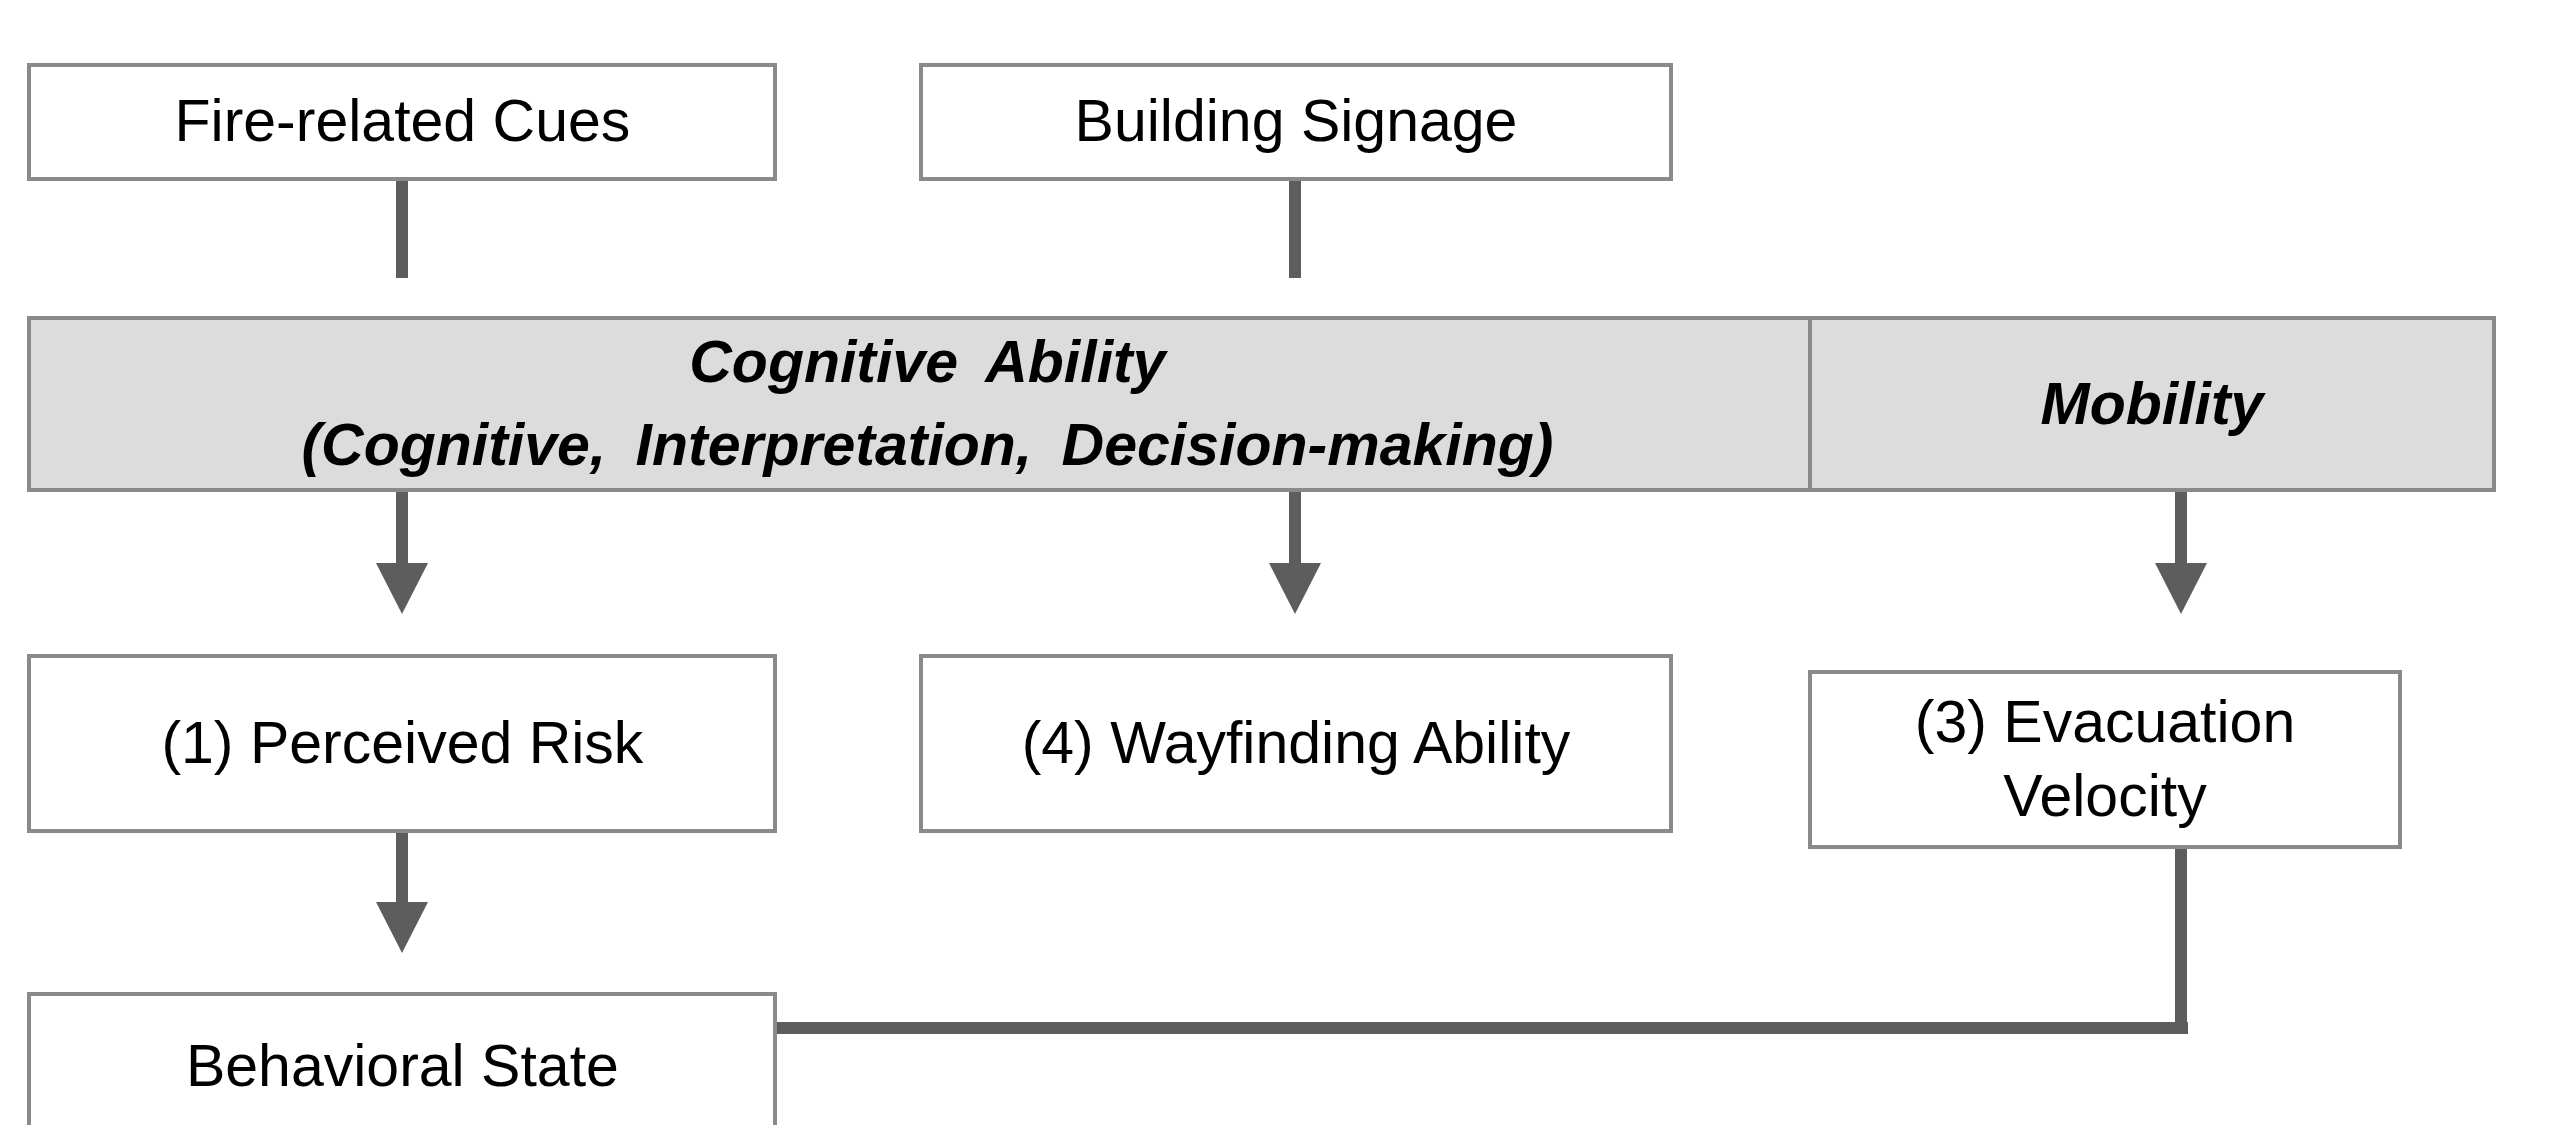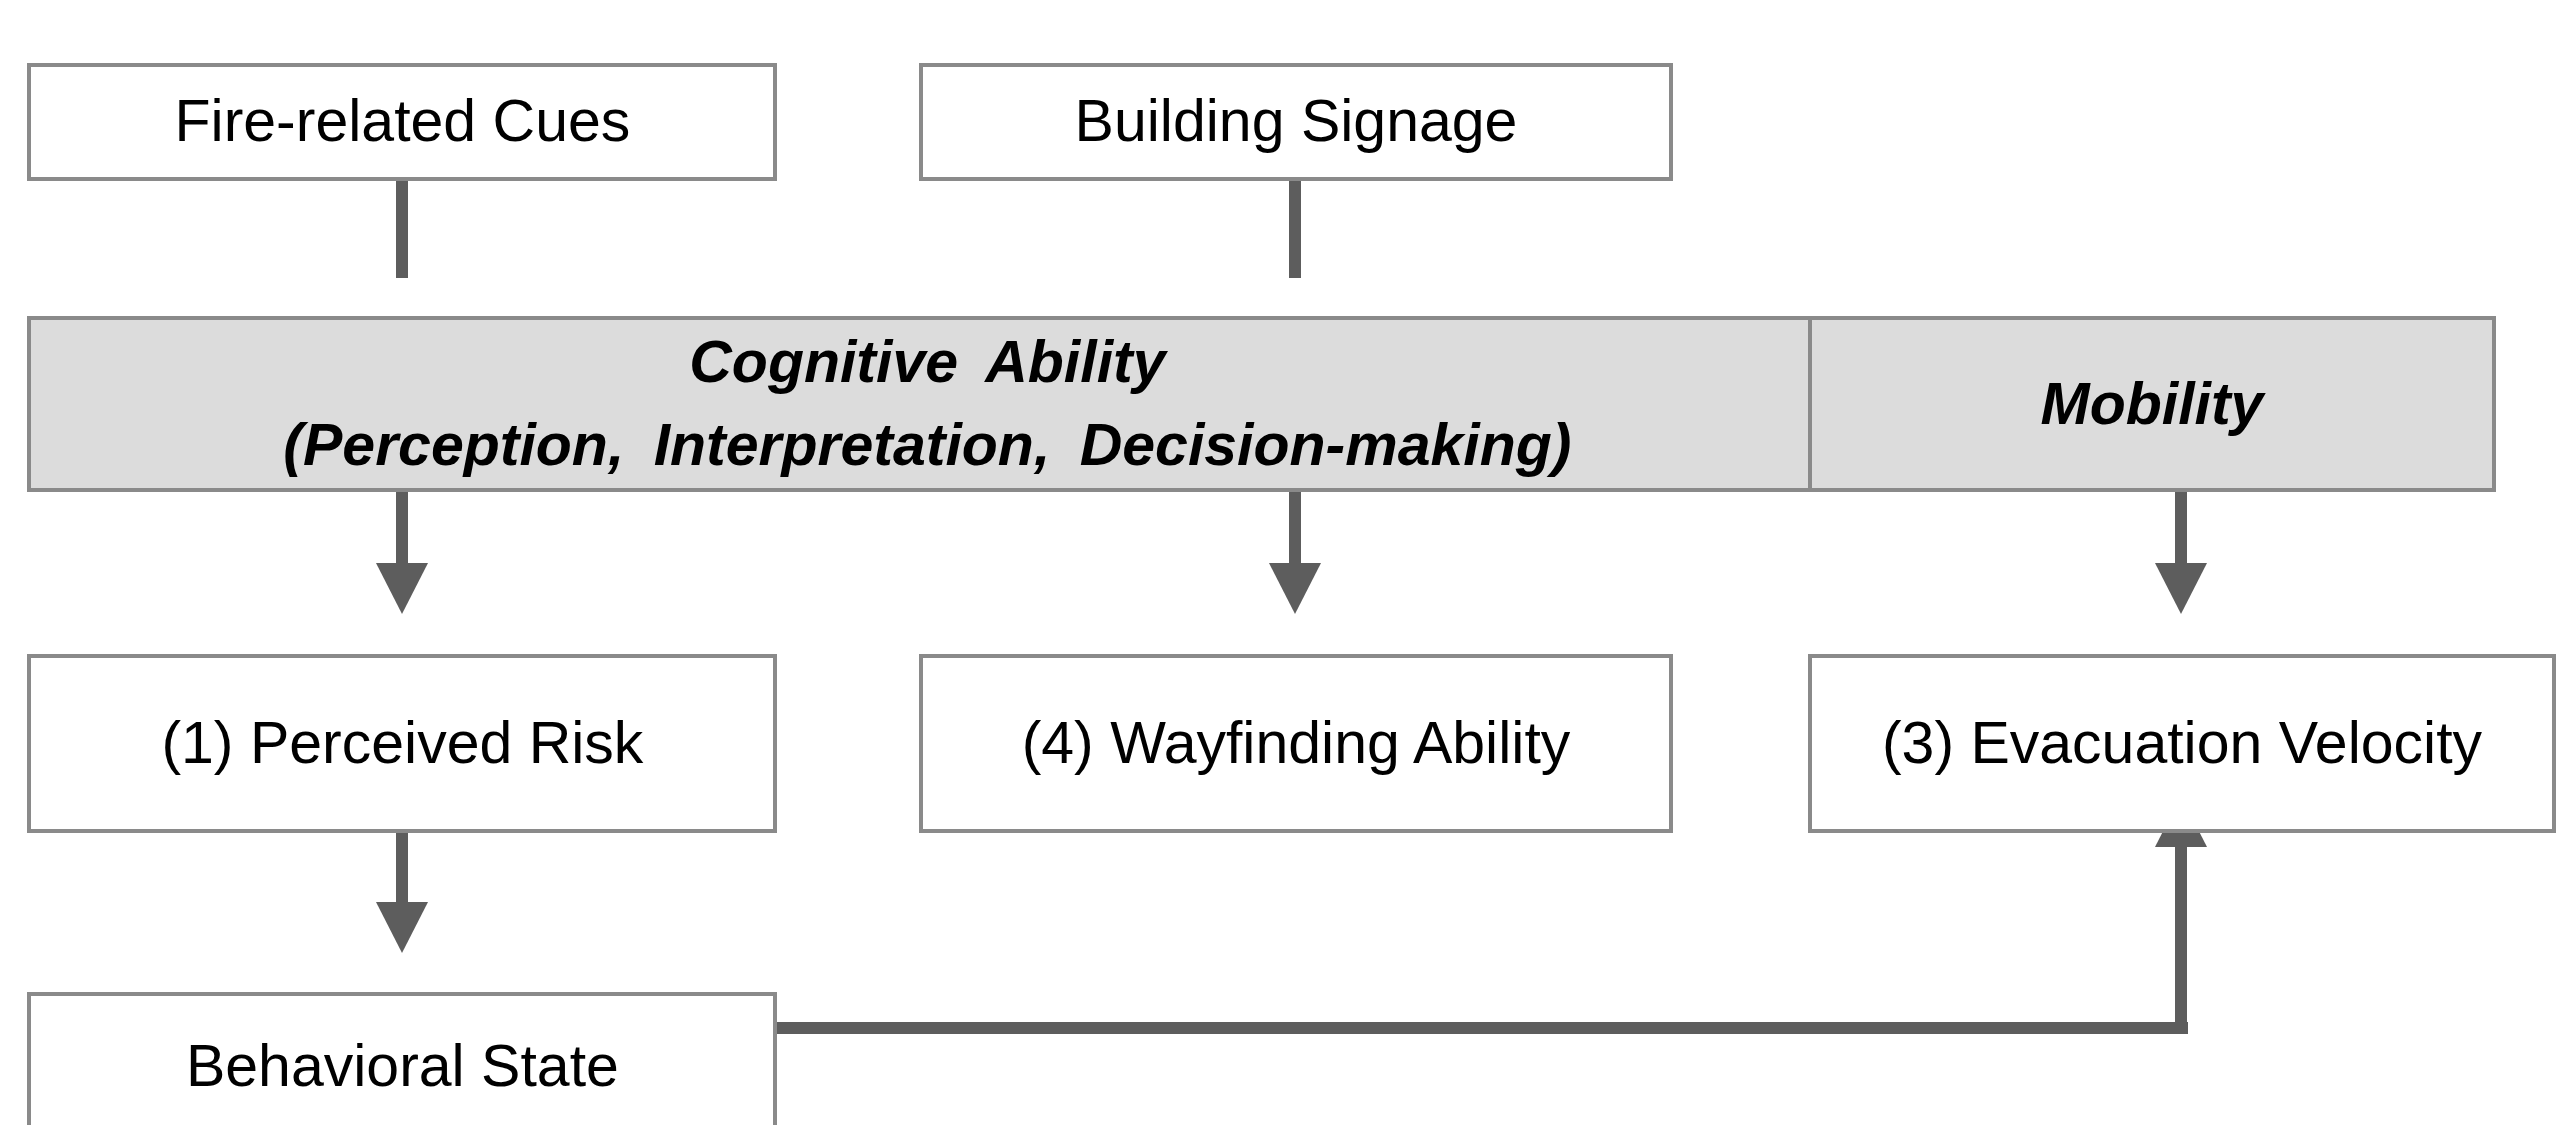--- a/index.html
+++ b/index.html
@@ -56,21 +56,21 @@
     border-bottom:51px solid var(--line);
   }
 
   
   #box-fire       {left:27.4px;   top:24px;   width:750px; height:118px;}
   #box-signage    {left:919px; top:24px;   width:754px; height:118px;}
   #box-cognitive  {left:27.4px;   top:277px;  width:1800px;height:176px;font-style:italic;}
   #box-mobility   {left:1808px; top:277px;  width:688px; height:176px;}
   #box-risk       {left:27.4px;   top:615px;  width:750px; height:179px;}
   #box-wayfinding {left:919px; top:615px;  width:754px; height:179px;}
-  #box-evacuation {left:1808px; top:615px;  width:748px; height:179px;}
+  #box-evacuation {left:1808px; top:631px;  width:594px; height:179px;}
   #box-behavioral {left:27.4px;   top:953px; width:750px; height:149px;}
 
   
   #ln-fire-cog      {left:396px;  top:141px;  height:137px;}
   #ln-sign-cog      {left:1289px; top:141px;  height:137px;}
   #ln-cog-risk      {left:396px;  top:453px;  height:112px;}
   #ah-cog-risk      {left:376px;  top:563px;}
   #ln-cog-way       {left:1289px; top:453px;  height:112px;}
   #ah-cog-way       {left:1269px; top:563px;}
   #ln-mob-evac      {left:2175px; top:453px;  height:112px;}
@@ -108,21 +108,21 @@
   <div class="box" id="box-fire">
     <span class="l">Fire-related Cues</span>
   </div>
 
   <div class="box" id="box-signage">
     <span class="l">Building Signage</span>
   </div>
 
   <div class="box gray" id="box-cognitive">
     <span class="l">Cognitive Ability</span>
-    <span class="l">(Perception, Interpretation, Decision-making)</span>
+    <span class="l">(Cognitive, Interpretation, Decision-making)</span>
   </div>
 
   <div class="box gray" id="box-mobility">
     <span class="l">Mobility</span>
   </div>
 
   <div class="box" id="box-risk">
     <span class="l">(1) Perceived Risk</span>
   </div>
 

